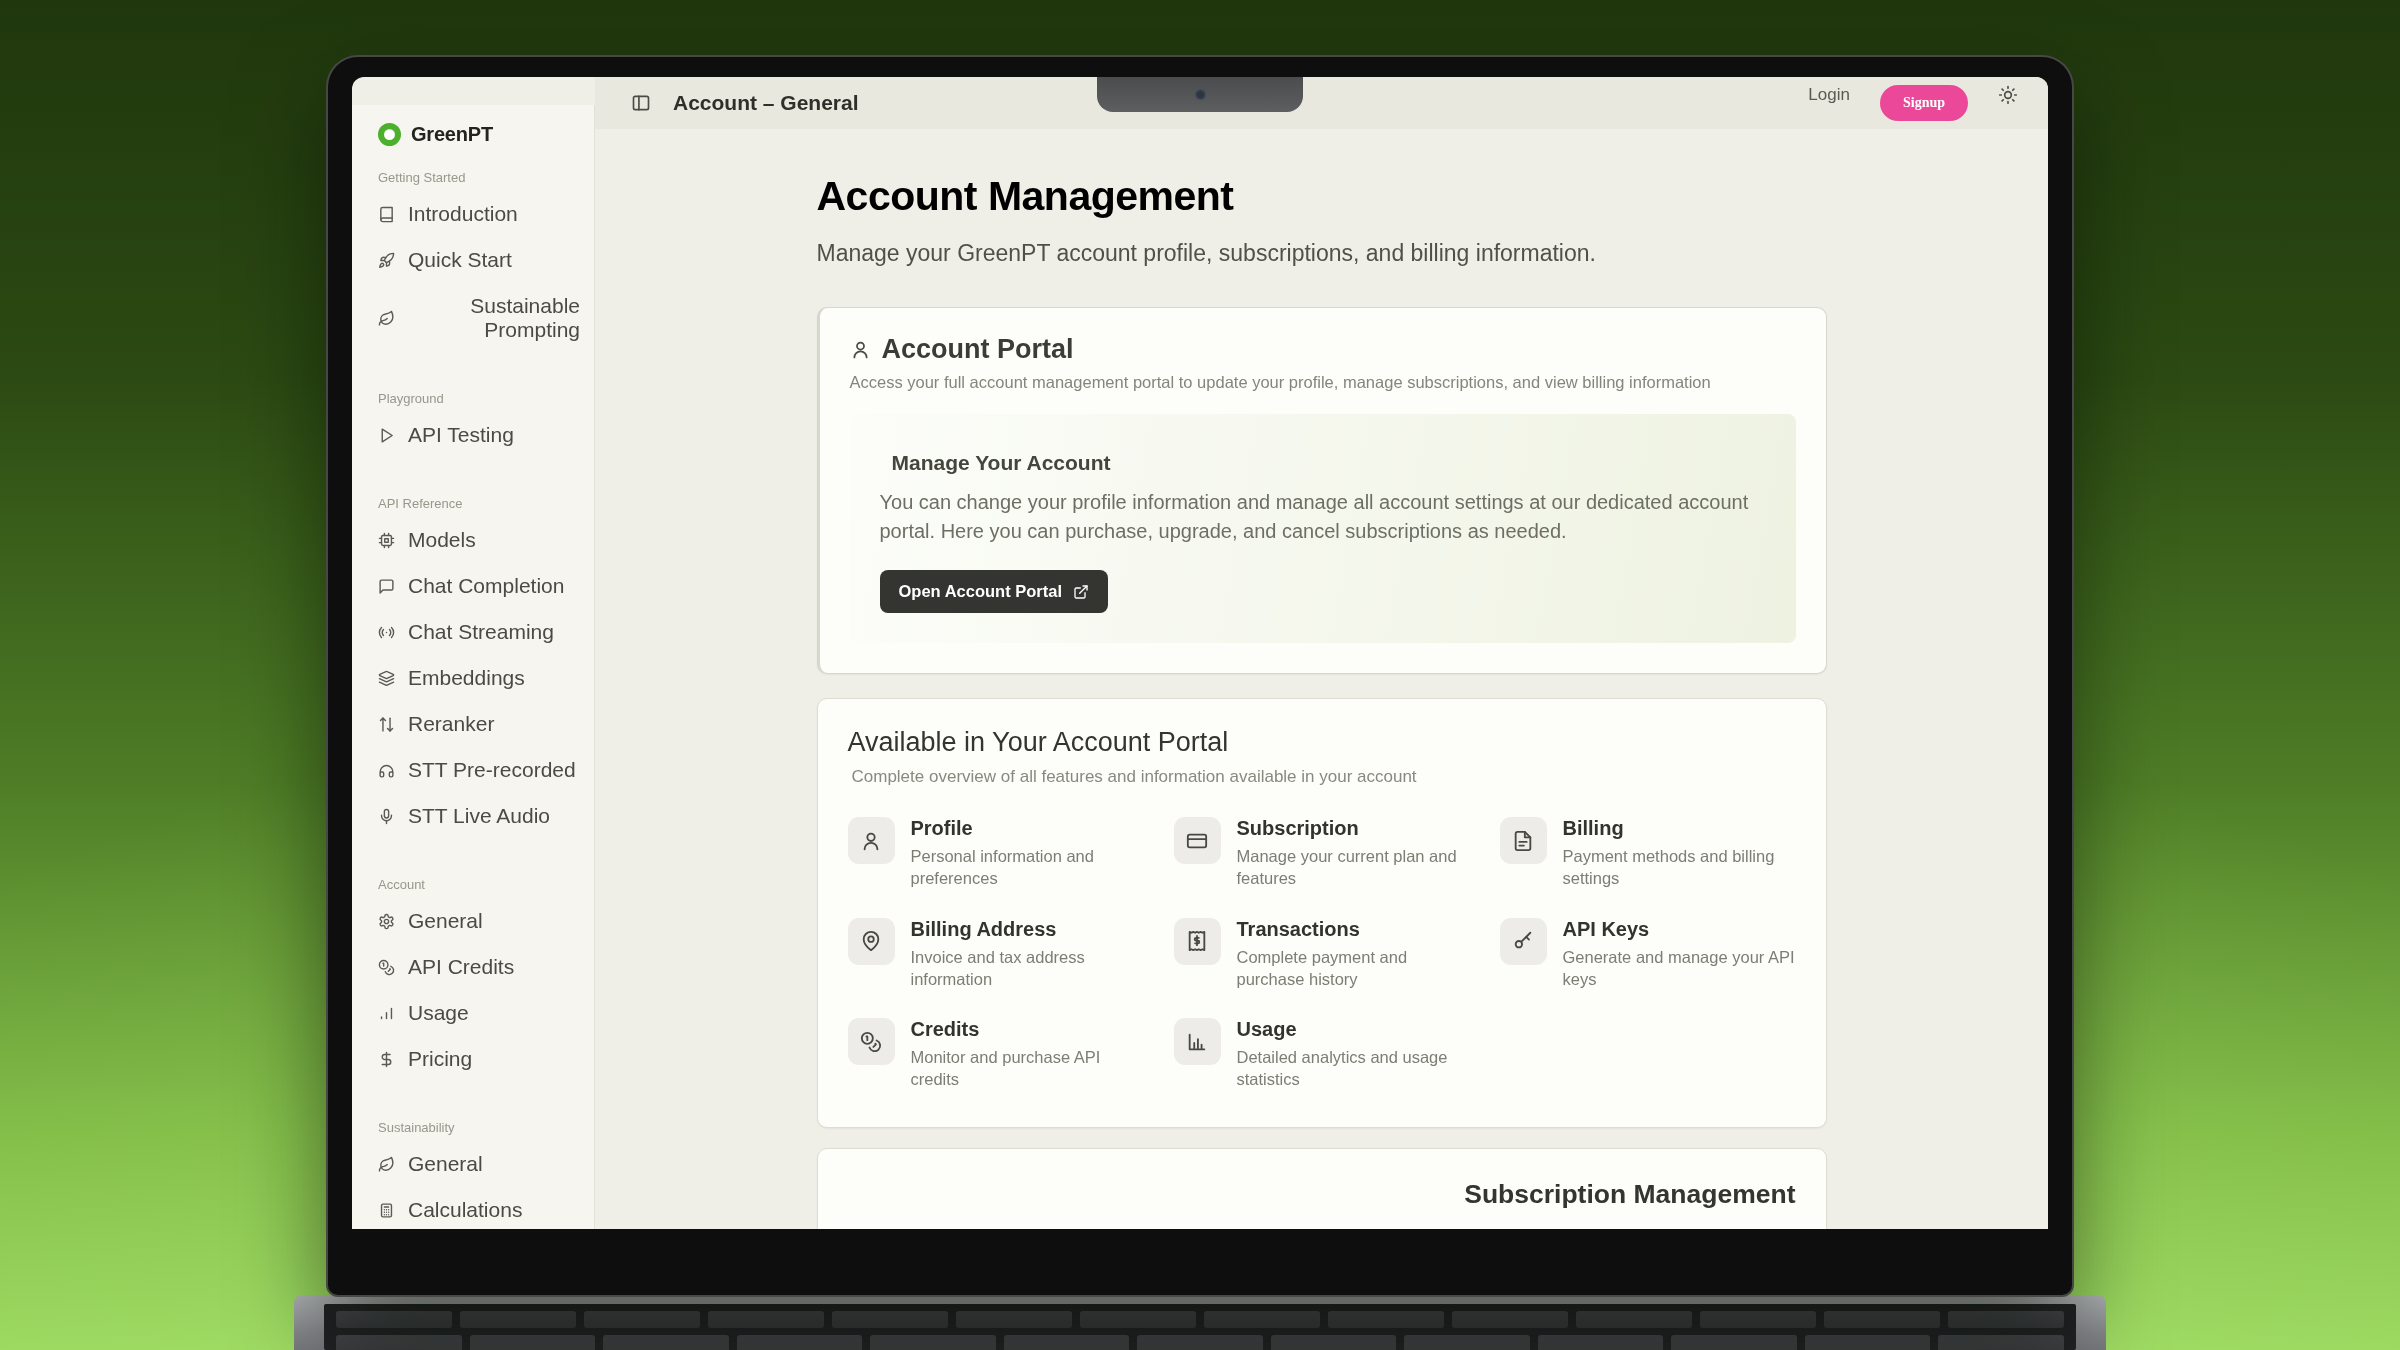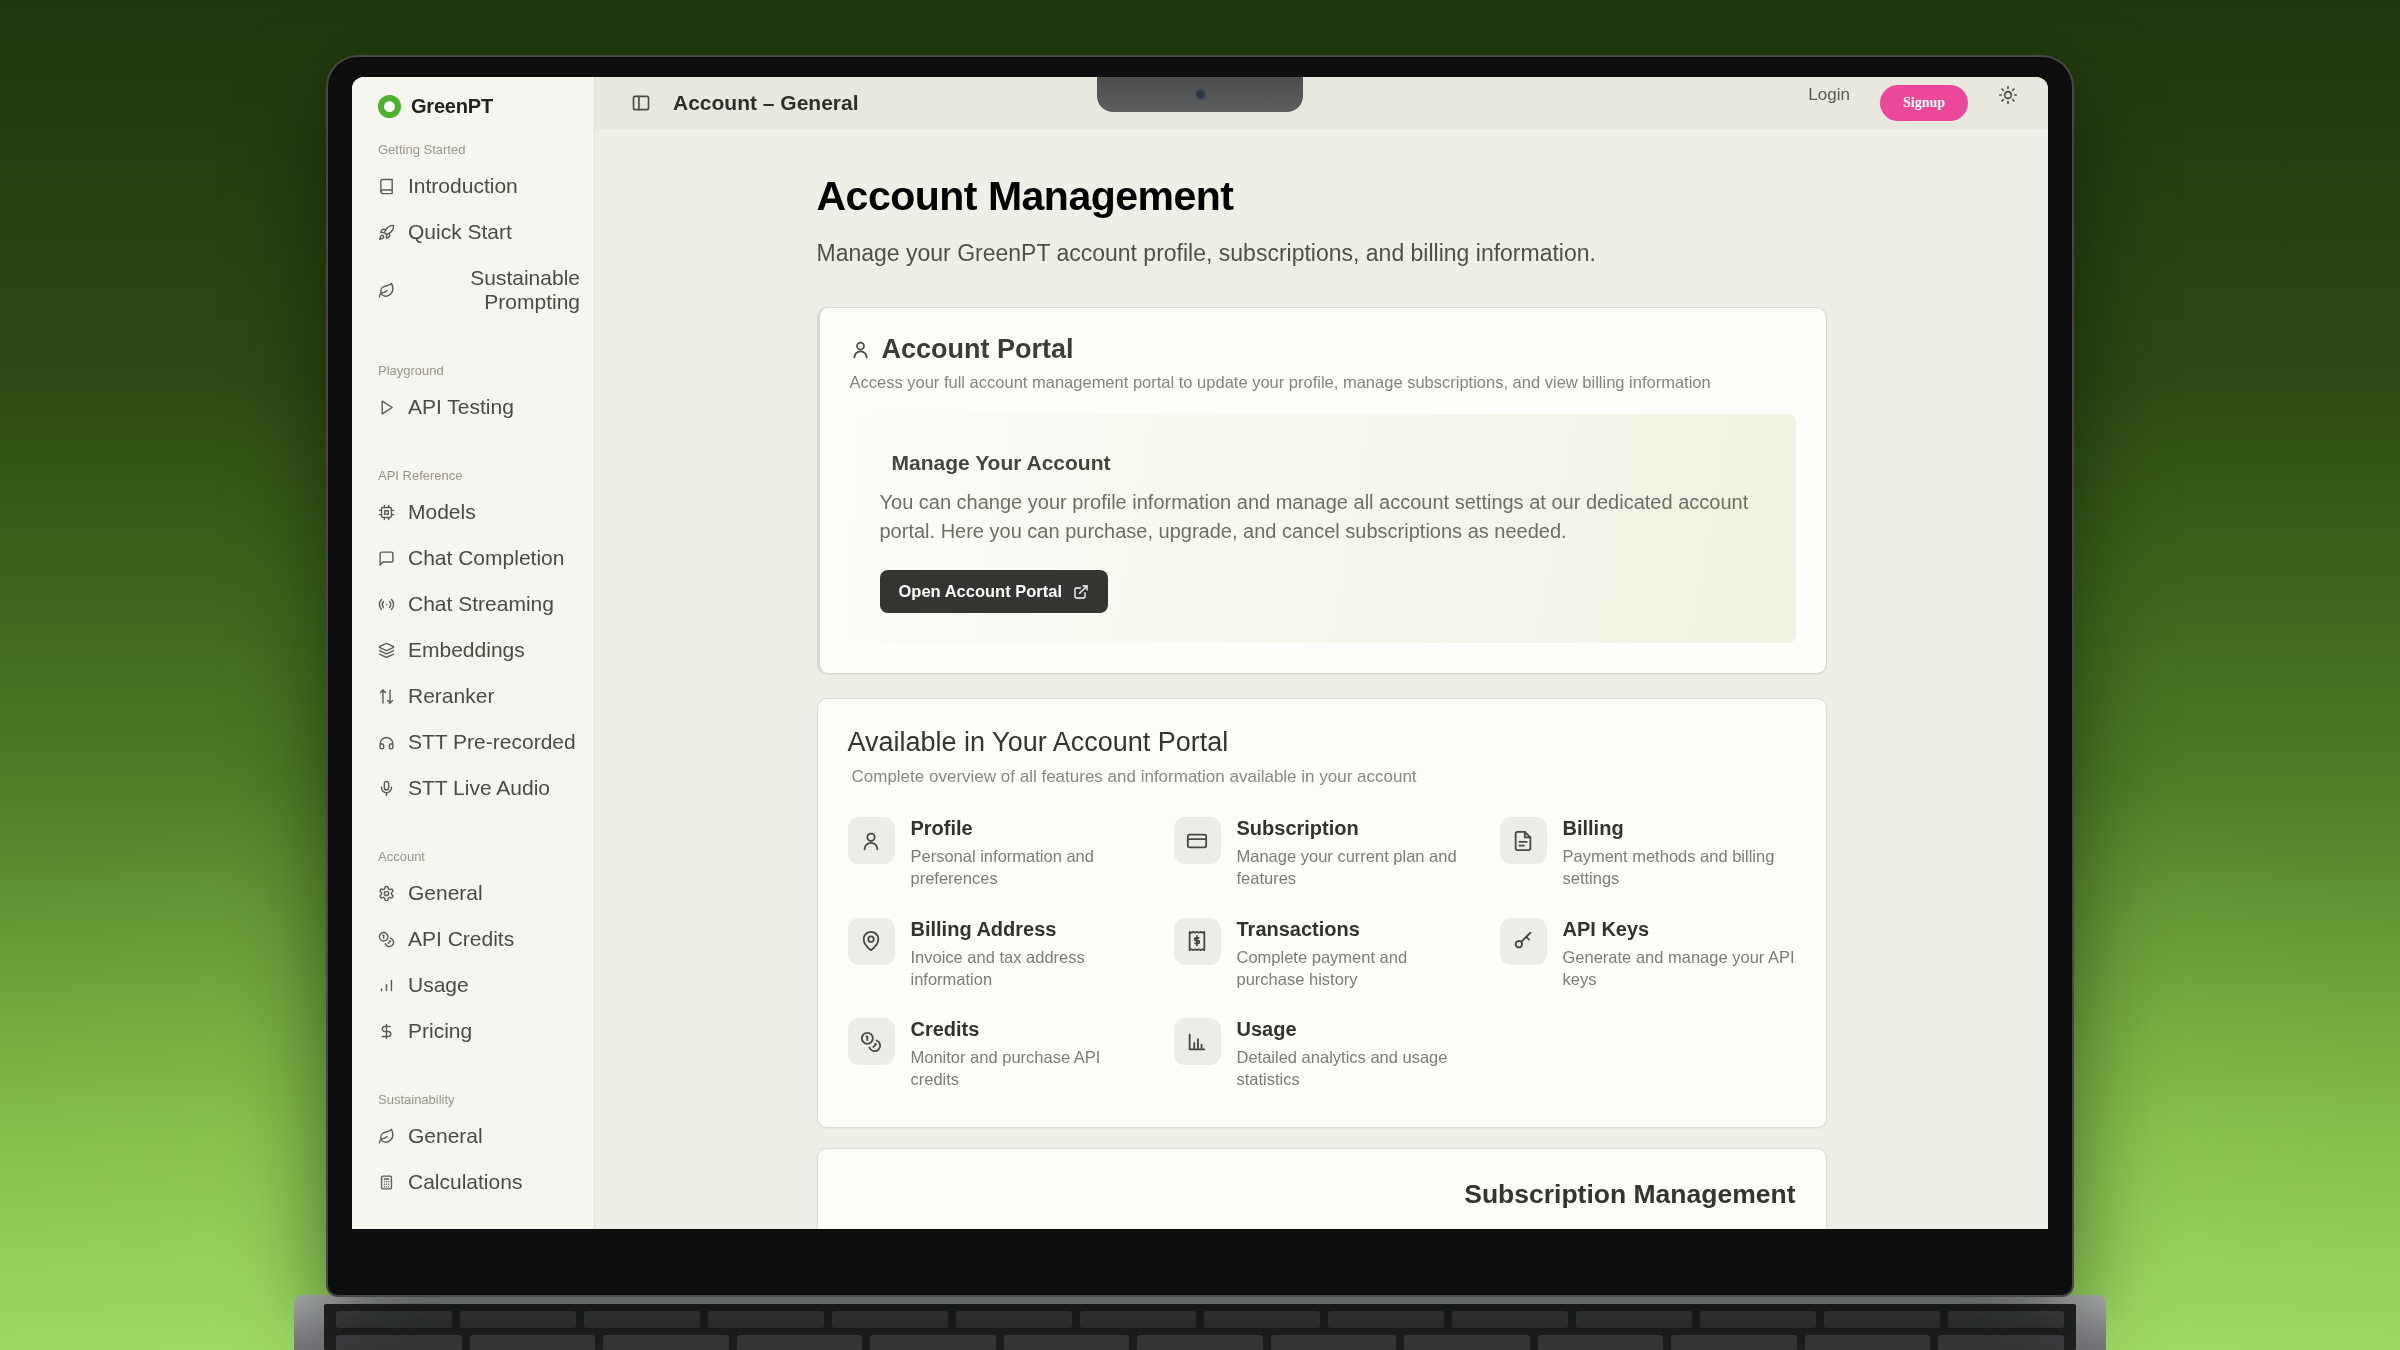--- a/index.html
+++ b/index.html
@@ -21,21 +21,21 @@
   .cam{width:11px;height:11px;border-radius:50%;background:#2e3440;box-shadow:inset 0 0 3px #5d7089;}
   .base{width:1812px;height:55px;margin:-0px auto 0;background:linear-gradient(#b2b4b6,#85878a 70%,#77797c);
     border-radius:8px 8px 0 0;padding:9px 30px 0 30px;}
   .kb{height:46px;background:#212224;border-radius:2px;padding:7px 12px 0 12px;
     display:flex;flex-direction:column;gap:7px;overflow:hidden;}
   .krow{display:flex;gap:8px;}
   .key{flex:1;height:17px;background:linear-gradient(#45464a,#38393c);border-radius:3px;}
   .krow2 .key{height:26px;}
   
   .sidebar{width:243px;min-width:243px;height:100%;background:#f6f5f0;border-right:1px solid #e2e1d7;
-    padding:18px 14px 16px 26px;overflow:hidden;}
+    padding:18px 14px 16px 26px;overflow:hidden;margin-top:28px;}
   .logo{display:flex;align-items:center;gap:10px;cursor:pointer;}
   .logo-mark{width:23px;height:23px;border-radius:50%;border:6px solid #4db02c;
     box-shadow:inset 0 1px 1px rgba(0,0,0,.15);background:#fff;}
   .logo-text{font-size:20px;font-weight:700;color:#23231f;letter-spacing:-.2px;}
   .nav-section{margin-top:38px;}
   .nav-section.first{margin-top:24px;}
   .nav-label{font-size:13px;color:#98978c;margin-bottom:6px;}
   .nav-item{display:flex;align-items:center;gap:13px;padding:11px 0;cursor:pointer;color:#4b4b44;}
   .nav-item span{font-size:21px;text-align:right;}
   .ic{width:17px;height:17px;color:#5b5b54;flex:0 0 auto;}

